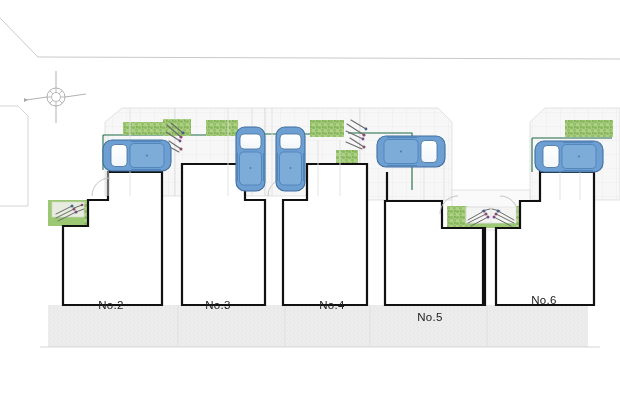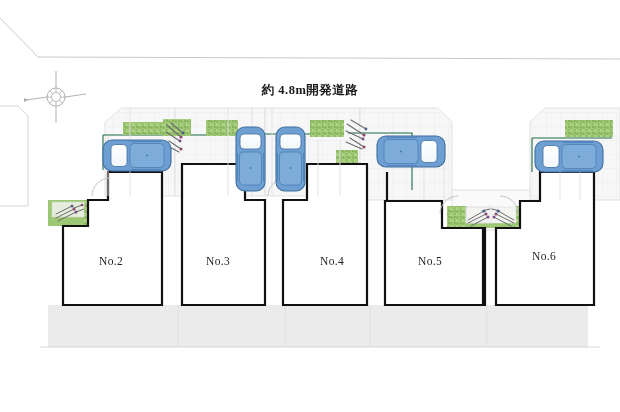--- a/index.html
+++ b/index.html
@@ -3,23 +3,23 @@
 <meta charset="utf-8">
 <style>
   html,body{margin:0;padding:0;background:#ffffff;}
   body{width:620px;height:412px;overflow:hidden;
        font-family:"Liberation Serif","DejaVu Serif",serif;}
   #stage{position:relative;width:620px;height:412px;background:#ffffff;}
   #stage svg{position:absolute;left:0;top:0;}
   .roadlabel{position:absolute;left:0;top:82px;width:620px;text-align:center;
              font-family:"Liberation Serif","DejaVu Serif",serif;
              font-size:12.5px;font-weight:bold;color:#1a1a1a;letter-spacing:.5px;}
-  .lotlabel{position:absolute;font-family:Liberation Serif, serif;
+  .lotlabel{position:absolute;font-family:Liberation Sans, sans-serif;
             font-size:11.5px;color:#222;white-space:nowrap;
-            transform:translate(-50%,-50%);letter-spacing:.3px;}
+            transform:translate(-50%,-50%);letter-spacing:.3px;margin-top:44px;}
 </style>
 </head>
 <body>
 
 <div id="stage">
 
   <svg width="620" height="412" viewBox="0 0 620 412">
     <defs>
       <pattern id="gravelPat" width="4" height="4" patternUnits="userSpaceOnUse">
         <rect width="4" height="4" fill="#ededed"></rect>
@@ -220,21 +220,20 @@
       <circle cx="0" cy="0" r="9" stroke-width="0.9"></circle>
       <circle cx="0" cy="0" r="4.5" stroke-width="0.8"></circle>
       <g stroke-width="0.8">
         <path d="M0 -9 L0 -4.5 M0 9 L0 4.5 M-9 0 L-4.5 0 M9 0 L4.5 0"></path>
         <path d="M-6.4 -6.4 L-3.2 -3.2 M6.4 -6.4 L3.2 -3.2 M-6.4 6.4 L-3.2 3.2 M6.4 6.4 L3.2 3.2"></path>
       </g>
       <path d="M-32 1 L-28 3 L-32 5 Z" fill="#a8a8a8" stroke="none"></path>
     </g>
   </svg>
 
-  <div class="roadlabel">約 4.8m開発道路</div>
 
   <div class="lotlabel" style="left:111px;top:261px">No.2</div>
   <div class="lotlabel" style="left:218px;top:261px">No.3</div>
   <div class="lotlabel" style="left:332px;top:261px">No.4</div>
-  <div class="lotlabel" style="left:430px;top:261px">No.5</div>
+  <div class="lotlabel" style="left:430px;top:273px">No.5</div>
   <div class="lotlabel" style="left:544px;top:256px">No.6</div>
 
 </div>
 
 </body></html>

